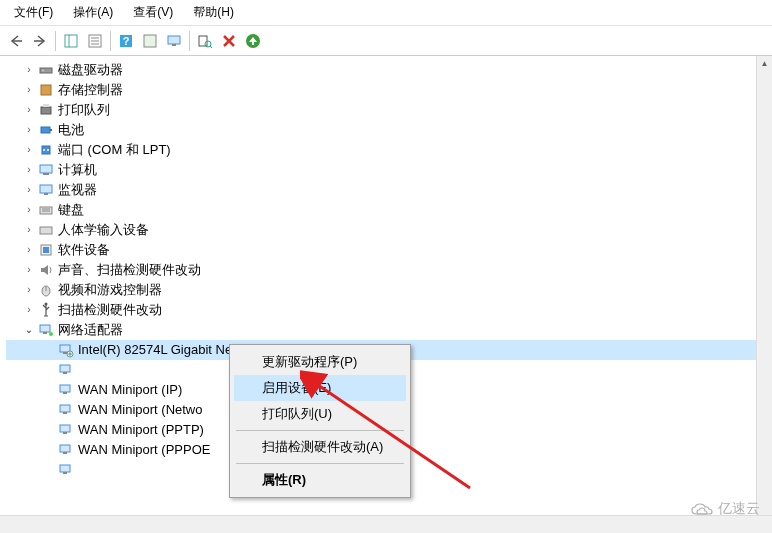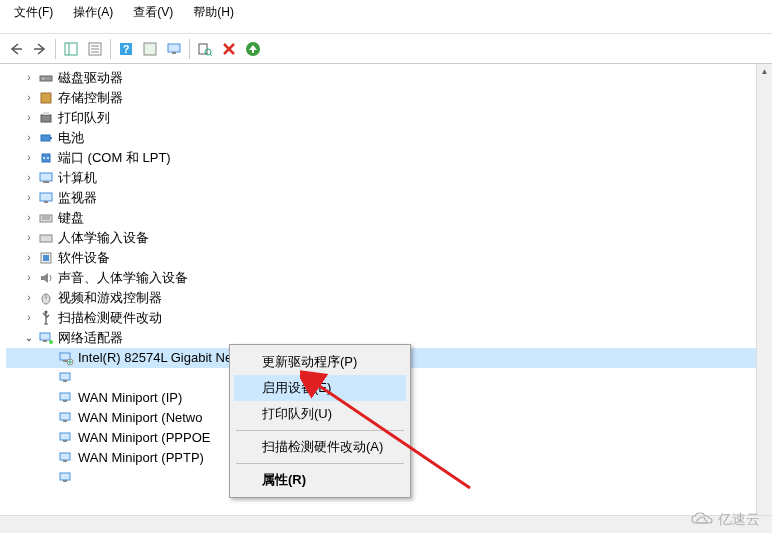--- a/index.html
+++ b/index.html
@@ -1,18 +1,18 @@
 <!DOCTYPE html>
 <html><head>
   <meta charset="utf-8">
   <style>
     * { margin: 0; padding: 0; box-sizing: border-box; font-family: "Microsoft YaHei", "SimSun", sans-serif; }
     body { width: 772px; height: 533px; background: #fff; font-size: 12px; overflow: hidden; position: relative; }
     
-    .menubar { display: flex; padding: 2px 4px; height: 34px; border-bottom: 1px solid #e0e0e0; }
+    .menubar { display: flex; padding: 2px 4px; height: 26px; border-bottom: 1px solid #e0e0e0; }
     .menubar-item { padding: 2px 10px; cursor: default; }
     
     .toolbar { display: flex; align-items: center; padding: 2px 4px; height: 30px; border-bottom: 1px solid #ccc; gap: 0; }
     .tb-btn { width: 24px; height: 24px; display: flex; align-items: center; justify-content: center; cursor: default; }
     .tb-sep { width: 1px; height: 20px; background: #ccc; margin: 0 3px; }
     
     .content { position: relative; height: calc(100% - 52px - 18px); overflow: hidden; }
     .tree { padding: 4px 0 4px 6px; height: 100%; overflow-y: auto; }
     .scrollbar-v { position: absolute; right: 0; top: 0; width: 16px; height: 100%; background: #f0f0f0; border-left: 1px solid #ddd; display: flex; flex-direction: column; justify-content: flex-start; }
     .scrollbar-v::before { content: "▲"; font-size: 8px; color: #606060; padding: 3px; text-align: center; }
@@ -24,21 +24,21 @@
     .indent-1 { padding-left: 16px; }
     .indent-2 { padding-left: 52px; }
     
     .context-menu { position: absolute; left: 229px; top: 344px; width: 182px; background: #f0f0f0; border: 1px solid #a0a0a0; box-shadow: 2px 2px 4px rgba(0,0,0,0.3); z-index: 100; padding: 4px; }
     .menu-item { padding: 4px 20px 4px 28px; font-size: 13px; cursor: default; }
     .menu-item.highlighted { background: #cce8ff; }
     .menu-sep { height: 1px; background: #c0c0c0; margin: 3px 2px; }
     
     .bottom-bar { position: absolute; bottom: 0; left: 0; right: 0; height: 18px; border-top: 1px solid #ddd; background: #f0f0f0; }
     
-    .watermark { position: absolute; right: 12px; bottom: 4px; font-size: 14px; color: #b0b0b0; display: flex; align-items: flex-start; gap: 4px; }
+    .watermark { position: absolute; right: 12px; bottom: 15px; font-size: 14px; color: #b0b0b0; display: flex; align-items: flex-end; gap: 4px; }
     .watermark-icon { width: 24px; height: 16px; }
     
     .arrow-svg { position: absolute; left: 300px; top: 368px; width: 180px; height: 130px; z-index: 200; pointer-events: none; }
   </style>
 </head>
 <body>
 
 <div class="menubar">
   <div class="menubar-item">文件(F)</div>
   <div class="menubar-item">操作(A)</div>
@@ -228,21 +228,21 @@
     </div>
 
     <div class="tree-row indent-1">
       <span class="expander">›</span>
       <span class="icon">
           <svg width="16" height="16">
             <path d="M3 6 L6 6 L10 3 L10 13 L6 10 L3 10 Z" fill="#888"></path>
             <path d="M12 5 Q14 8 12 11" stroke="#888" fill="none"></path>
           </svg>
         </span>
-      <span>声音、人体学输入设备</span>
+      <span>声音、扫描检测硬件改动</span>
     </div>
 
     <div class="tree-row indent-1">
       <span class="expander">›</span>
       <span class="icon">
           <svg width="16" height="16">
             <ellipse cx="8" cy="9" rx="4" ry="5" fill="#ddd" stroke="#888"></ellipse>
             <line x1="8" y1="4" x2="8" y2="9" stroke="#888"></line>
           </svg>
         </span>
@@ -309,30 +309,30 @@
         </span>
       <span>WAN Miniport (Netwo</span>
     </div>
     <div class="tree-row indent-2">
       <span class="icon">
           <svg width="16" height="16">
             <rect x="2" y="3" width="10" height="7" stroke="#4a90d9" fill="#d0e8ff"></rect>
             <rect x="5" y="10" width="4" height="2" fill="#888"></rect>
           </svg>
         </span>
+      <span>WAN Miniport (PPTP)</span>
+    </div>
+    <div class="tree-row indent-2">
+      <span class="icon">
+          <svg width="16" height="16">
+            <rect x="2" y="3" width="10" height="7" stroke="#4a90d9" fill="#d0e8ff"></rect>
+            <rect x="5" y="10" width="4" height="2" fill="#888"></rect>
+          </svg>
+        </span>
       <span>WAN Miniport (PPPOE</span>
-    </div>
-    <div class="tree-row indent-2">
-      <span class="icon">
-          <svg width="16" height="16">
-            <rect x="2" y="3" width="10" height="7" stroke="#4a90d9" fill="#d0e8ff"></rect>
-            <rect x="5" y="10" width="4" height="2" fill="#888"></rect>
-          </svg>
-        </span>
-      <span>WAN Miniport (PPTP)</span>
     </div>
     <div class="tree-row indent-2">
       <span class="icon">
           <svg width="16" height="16">
             <rect x="2" y="3" width="10" height="7" stroke="#4a90d9" fill="#d0e8ff"></rect>
             <rect x="5" y="10" width="4" height="2" fill="#888"></rect>
           </svg>
         </span>
     </div>
 

